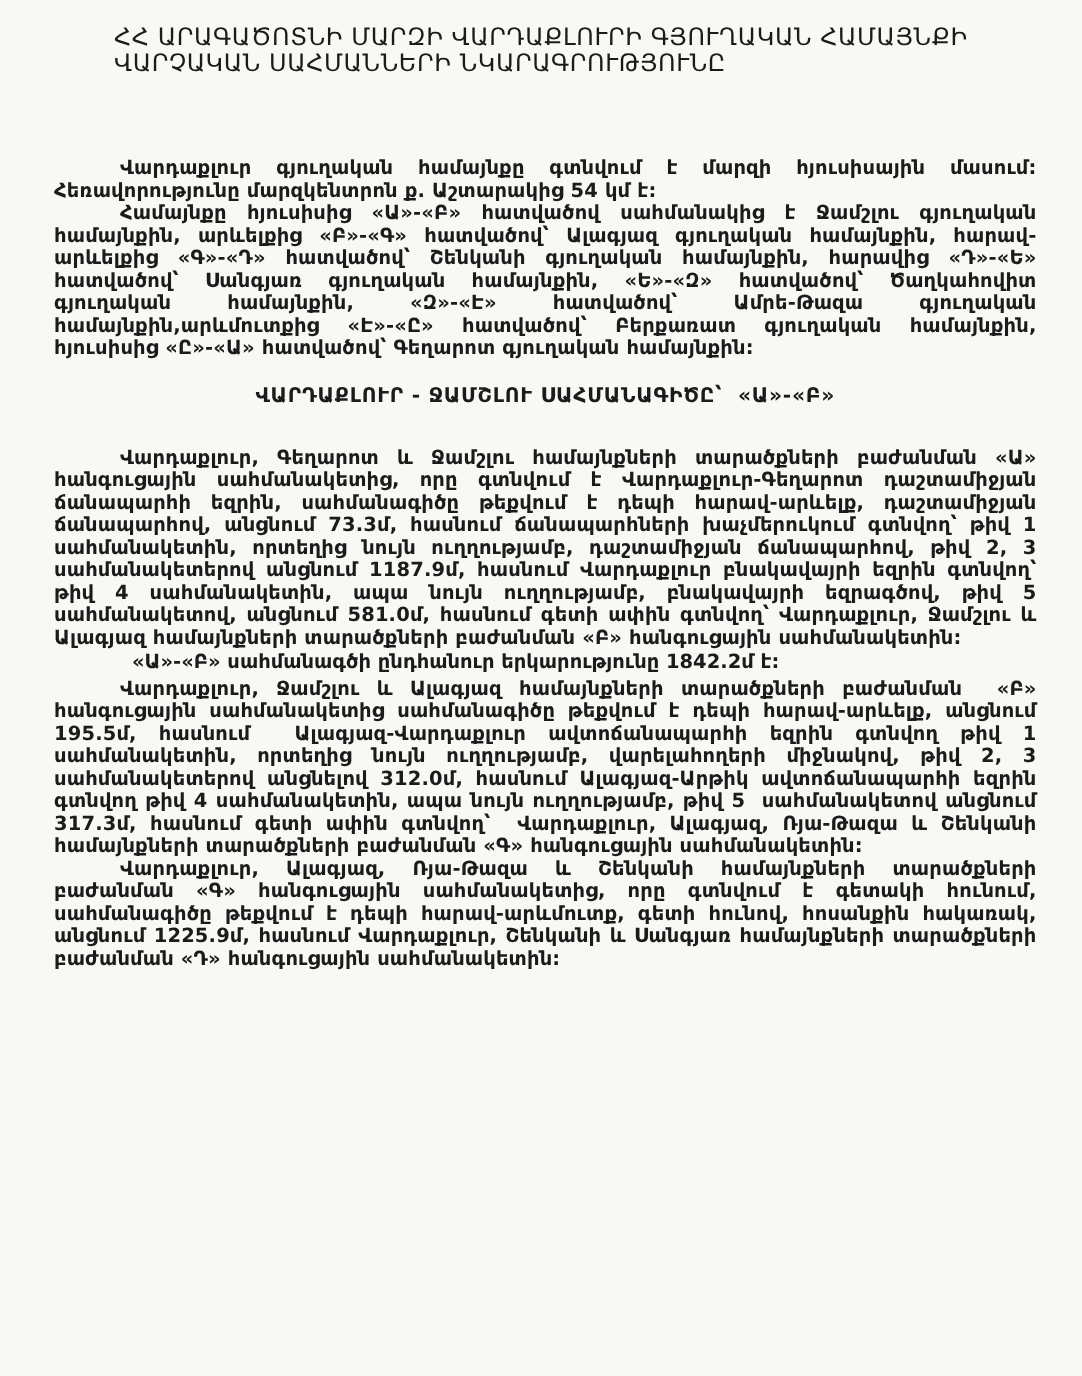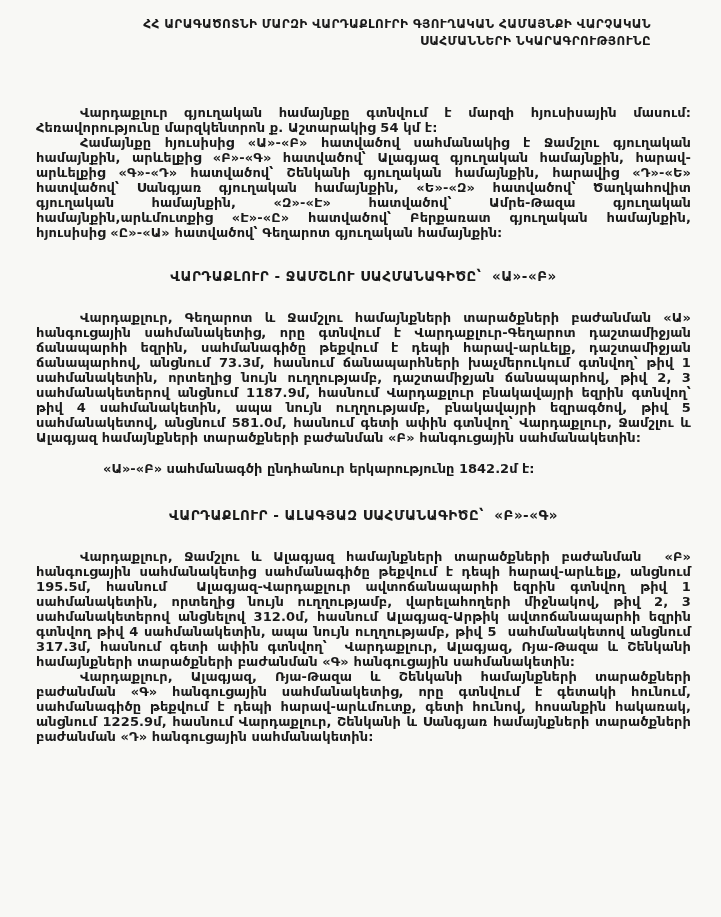--- a/index.html
+++ b/index.html
@@ -13,23 +13,23 @@
   .doc {
     box-sizing: border-box;
     width: 721px;
     height: 917px;
     padding: 16px 30px 0 36px;
     font-family: "DejaVu Sans", sans-serif;
     color: #1b1b1b;
     -webkit-font-smoothing: antialiased;
   }
   .doc-title {
-    text-align: right;
-    font-size: 12px;
-    font-weight: bold;
+    text-align: left;
+    font-size: 16px;
+    font-weight: normal;
     line-height: 17px;
     letter-spacing: 0.4px;
     padding: 0 40px;
   }
   .intro {
     margin-top: 55px;
   }
   p.body-par {
     margin: 0;
     font-size: 13px;
@@ -37,25 +37,25 @@
     line-height: 15px;
     text-align: justify;
     text-indent: 44px;
     letter-spacing: 0.1px;
   }
   .section-title {
     text-align: center;
     font-size: 13.5px;
     font-weight: bold;
     letter-spacing: 0.5px;
-    margin-top: 28px;
+    margin-top: 16px;
     margin-bottom: 26px;
   }
   .length-line {
-    margin: 15px;
+    margin: 0;
     font-size: 13px;
     font-weight: 600;
     line-height: 18.6px;
     text-indent: 52px;
     text-align: left;
   }
 </style>
 </head>
 <body>
 
@@ -68,21 +68,20 @@
     <p class="body-par">Համայնքը հյուսիսից «Ա»-«Բ» հատվածով սահմանակից է Ջամշլու գյուղական համայնքին, արևելքից «Բ»-«Գ» հատվածով՝ Ալագյազ գյուղական համայնքին, հարավ-արևելքից «Գ»-«Դ» հատվածով՝ Շենկանի գյուղական համայնքին, հարավից «Դ»-«Ե» հատվածով՝ Սանգյառ գյուղական համայնքին, «Ե»-«Զ» հատվածով՝ Ծաղկահովիտ գյուղական համայնքին, «Զ»-«Է» հատվածով՝ Ամրե-Թազա գյուղական համայնքին,արևմուտքից «Է»-«Ը» հատվածով՝ Բերքառատ գյուղական համայնքին, հյուսիսից «Ը»-«Ա» հատվածով՝ Գեղարոտ գյուղական համայնքին:</p>
   </div>
 
   <div>
     <div class="section-title">ՎԱՐԴԱՔԼՈՒՐ - ՋԱՄՇԼՈՒ ՍԱՀՄԱՆԱԳԻԾԸ՝ &nbsp;«Ա»-«Բ»</div>
     <p class="body-par">Վարդաքլուր, Գեղարոտ և Ջամշլու համայնքների տարածքների բաժանման «Ա» հանգուցային սահմանակետից, որը գտնվում է Վարդաքլուր-Գեղարոտ դաշտամիջյան ճանապարհի եզրին, սահմանագիծը թեքվում է դեպի հարավ-արևելք, դաշտամիջյան ճանապարհով, անցնում 73.3մ, հասնում ճանապարհների խաչմերուկում գտնվող՝ թիվ 1 սահմանակետին, որտեղից նույն ուղղությամբ, դաշտամիջյան ճանապարհով, թիվ 2, 3 սահմանակետերով անցնում 1187.9մ, հասնում Վարդաքլուր բնակավայրի եզրին գտնվող՝ թիվ 4 սահմանակետին, ապա նույն ուղղությամբ, բնակավայրի եզրագծով, թիվ 5 սահմանակետով, անցնում 581.0մ, հասնում գետի ափին գտնվող՝ Վարդաքլուր, Ջամշլու և Ալագյազ համայնքների տարածքների բաժանման «Բ» հանգուցային սահմանակետին:</p>
     <p class="length-line">«Ա»-«Բ» սահմանագծի ընդհանուր երկարությունը 1842.2մ է:</p>
   </div>
 
   <div>
-    <div class="section-title">ՎԱՐԴԱՔԼՈՒՐ - ԱԼԱԳՅԱԶ ՍԱՀՄԱՆԱԳԻԾԸ՝ &nbsp;«Բ»-«Գ»</div>
     <p class="body-par">Վարդաքլուր, Ջամշլու և Ալագյազ համայնքների տարածքների բաժանման &nbsp;«Բ» հանգուցային սահմանակետից սահմանագիծը թեքվում է դեպի հարավ-արևելք, անցնում 195.5մ, հասնում &nbsp;Ալագյազ-Վարդաքլուր ավտոճանապարհի եզրին գտնվող թիվ 1 սահմանակետին, որտեղից նույն ուղղությամբ, վարելահողերի միջնակով, թիվ 2, 3 սահմանակետերով անցնելով 312.0մ, հասնում Ալագյազ-Արթիկ ավտոճանապարհի եզրին գտնվող թիվ 4 սահմանակետին, ապա նույն ուղղությամբ, թիվ 5 &nbsp;սահմանակետով անցնում 317.3մ, հասնում գետի ափին գտնվող՝ &nbsp;Վարդաքլուր, Ալագյազ, Ռյա-Թազա և Շենկանի համայնքների տարածքների բաժանման «Գ» հանգուցային սահմանակետին:</p>
   </div>
 
   <div>
     <p class="body-par">Վարդաքլուր, Ալագյազ, Ռյա-Թազա և Շենկանի համայնքների տարածքների բաժանման «Գ» հանգուցային սահմանակետից, որը գտնվում է գետակի հունում, սահմանագիծը թեքվում է դեպի հարավ-արևմուտք, գետի հունով, հոսանքին հակառակ, անցնում 1225.9մ, հասնում Վարդաքլուր, Շենկանի և Սանգյառ համայնքների տարածքների բաժանման «Դ» հանգուցային սահմանակետին:</p>
 
   </div>
 
 </div>
 

